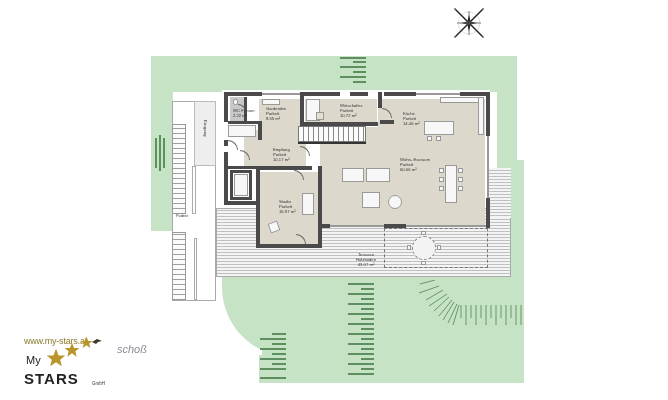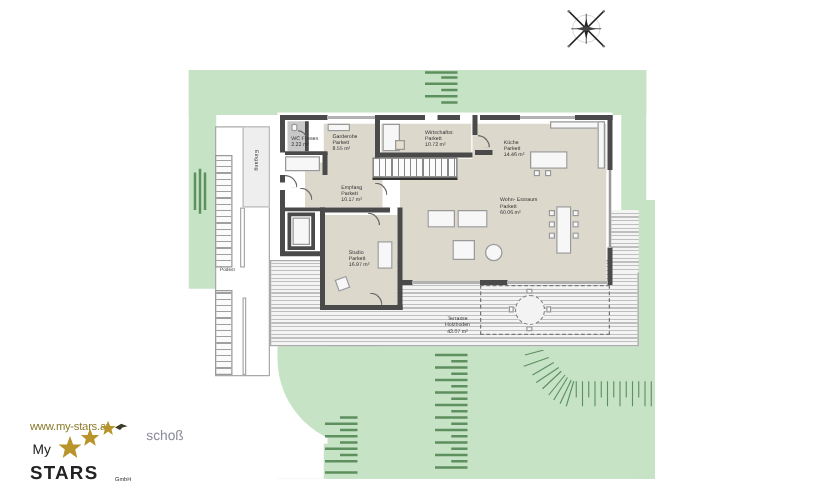--- a/index.html
+++ b/index.html
@@ -284,13 +284,13 @@
 <svg class="abs" style="left:64px;top:342px;" width="16" height="16" viewBox="0 0 24 24">
   <polygon points="12,1 15,9 23,9 17,14 19,22 12,17 5,22 7,14 1,9 9,9" fill="#b8942a"></polygon>
 </svg>
 <svg class="abs" style="left:80px;top:336px;" width="13" height="13" viewBox="0 0 24 24">
   <polygon points="12,1 15,9 23,9 17,14 19,22 12,17 5,22 7,14 1,9 9,9" fill="#b8942a"></polygon>
 </svg>
 <span class="logo-my" style="left:26px;top:354px;">My</span>
 <span class="logo-stars" style="left:24px;top:370px;">STARS</span>
 <span class="logo-gmbh" style="left:92px;top:381px;">GmbH</span>
 
-<span class="caption" style="left:117px;top:343px;">schoß</span>
+<span class="caption" style="left:117px;top:343px;font-style:italic;">schoß</span>
 
 </body></html>

